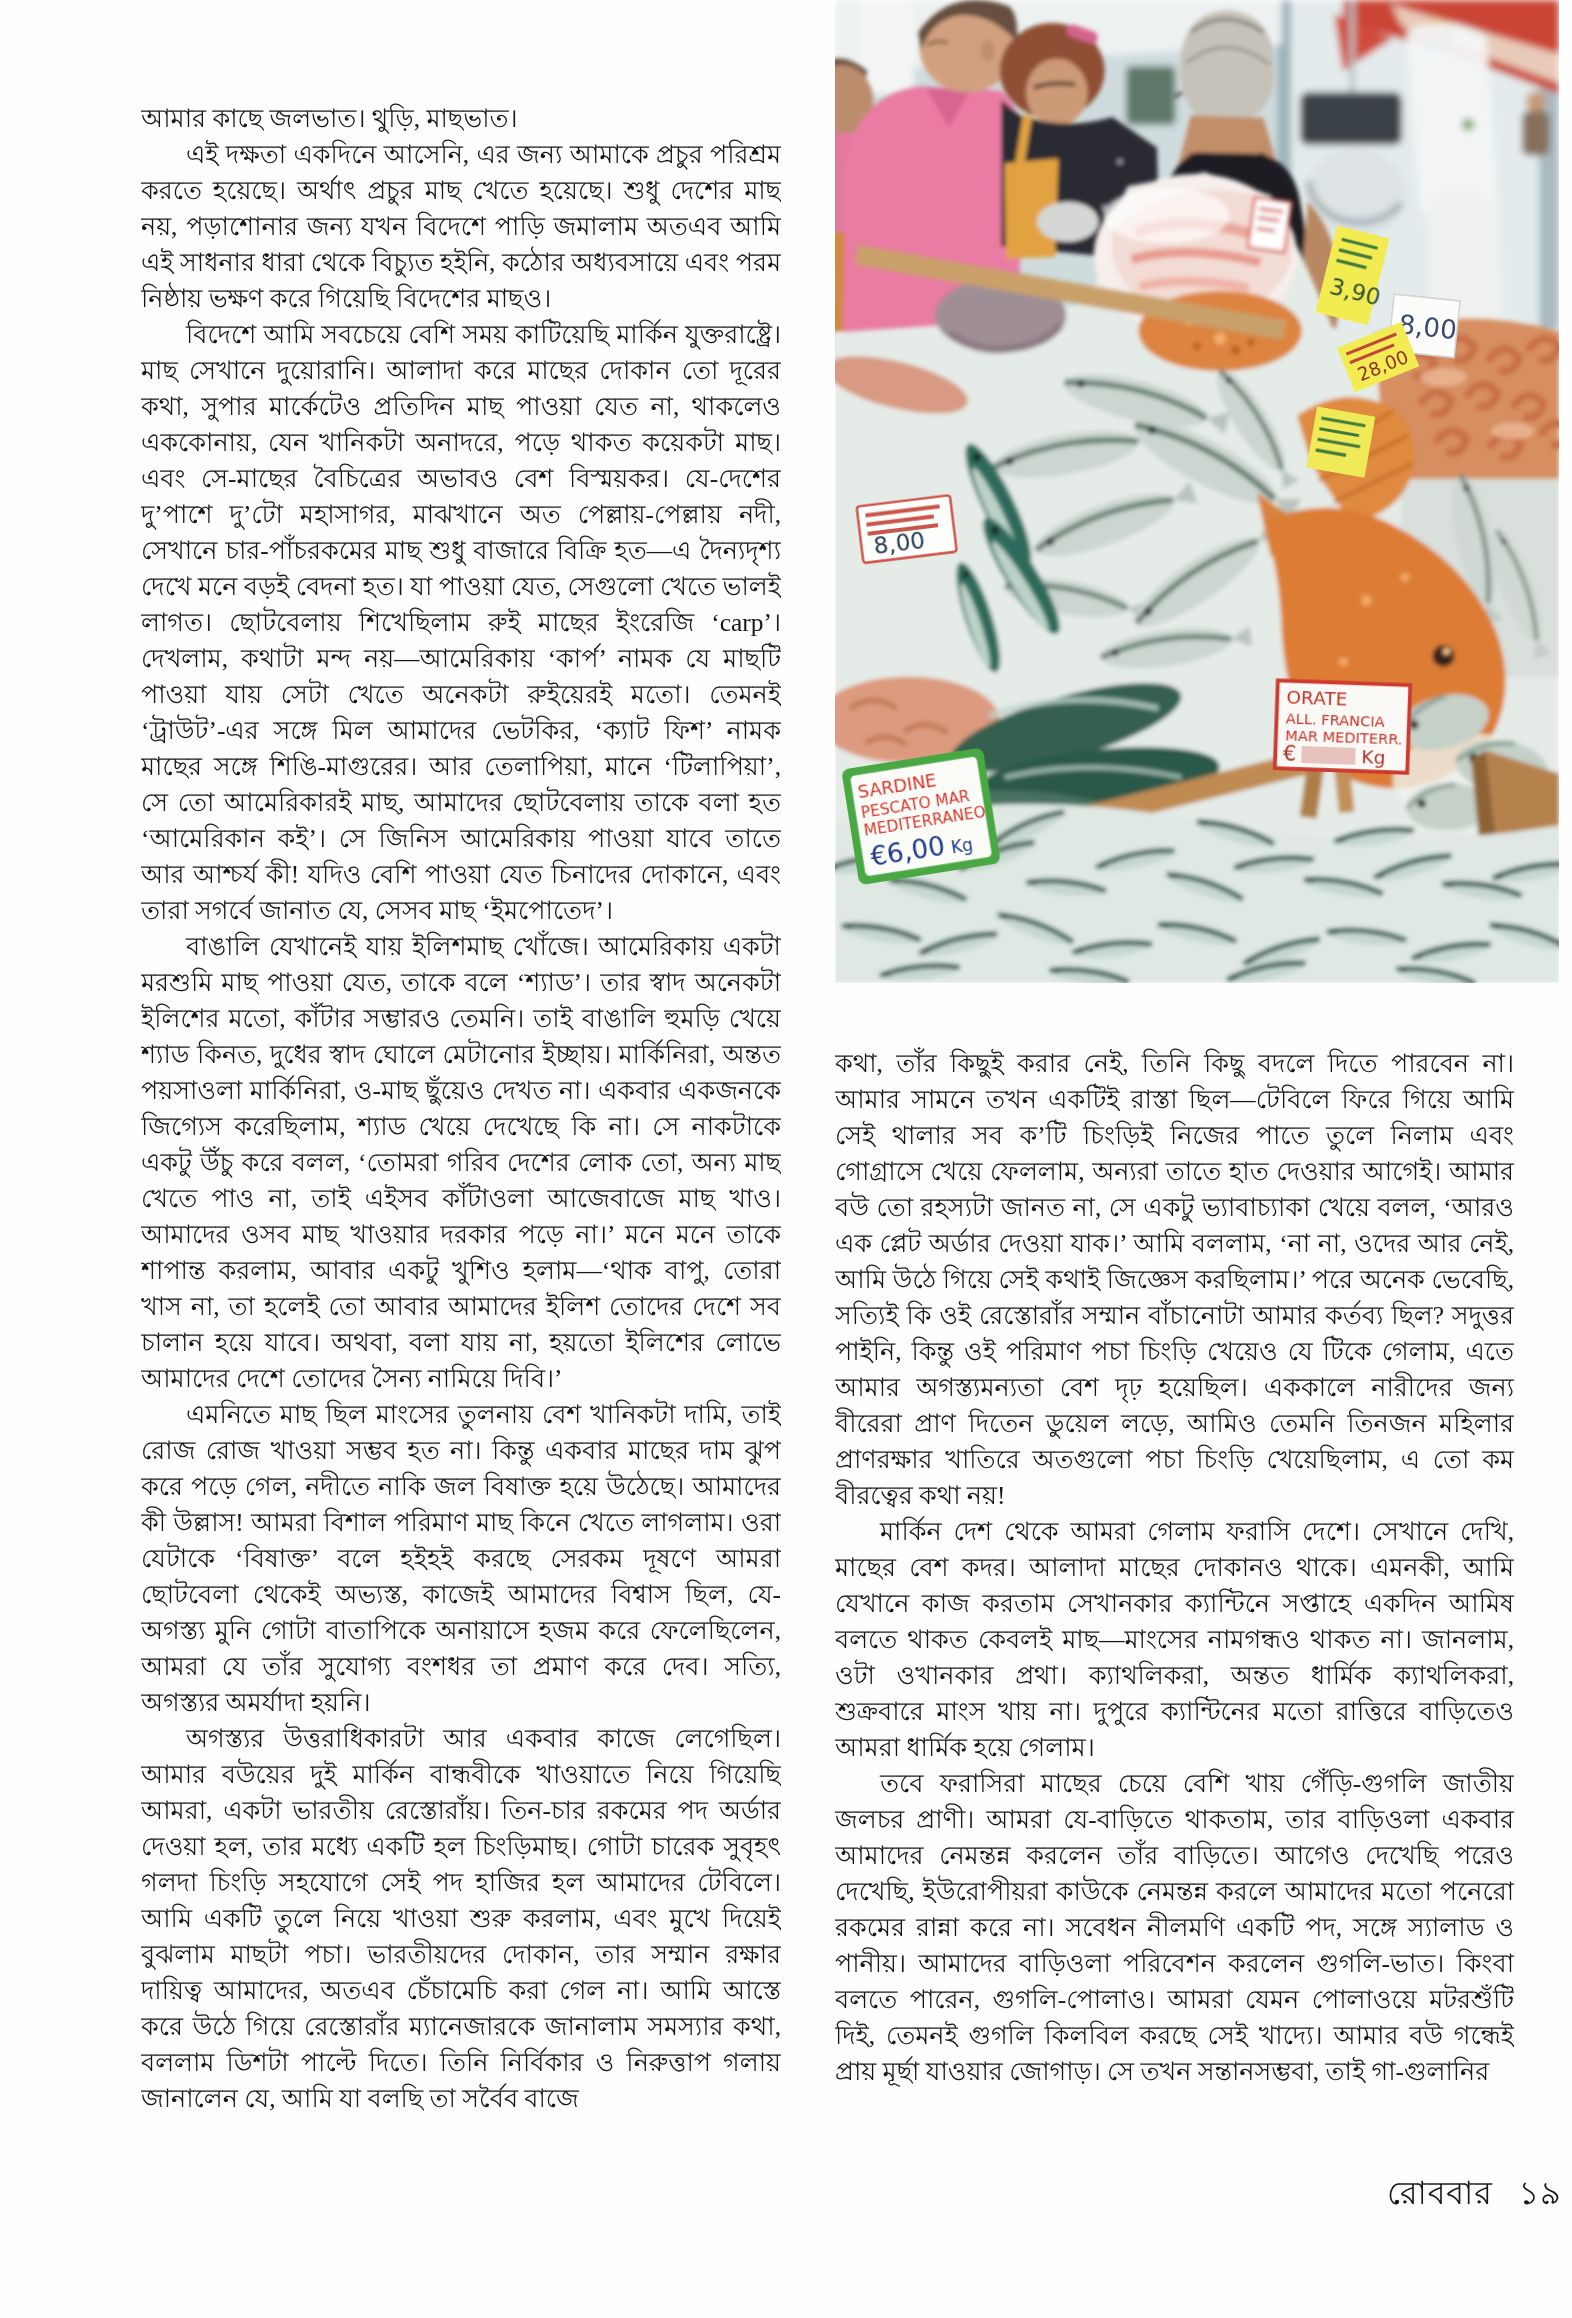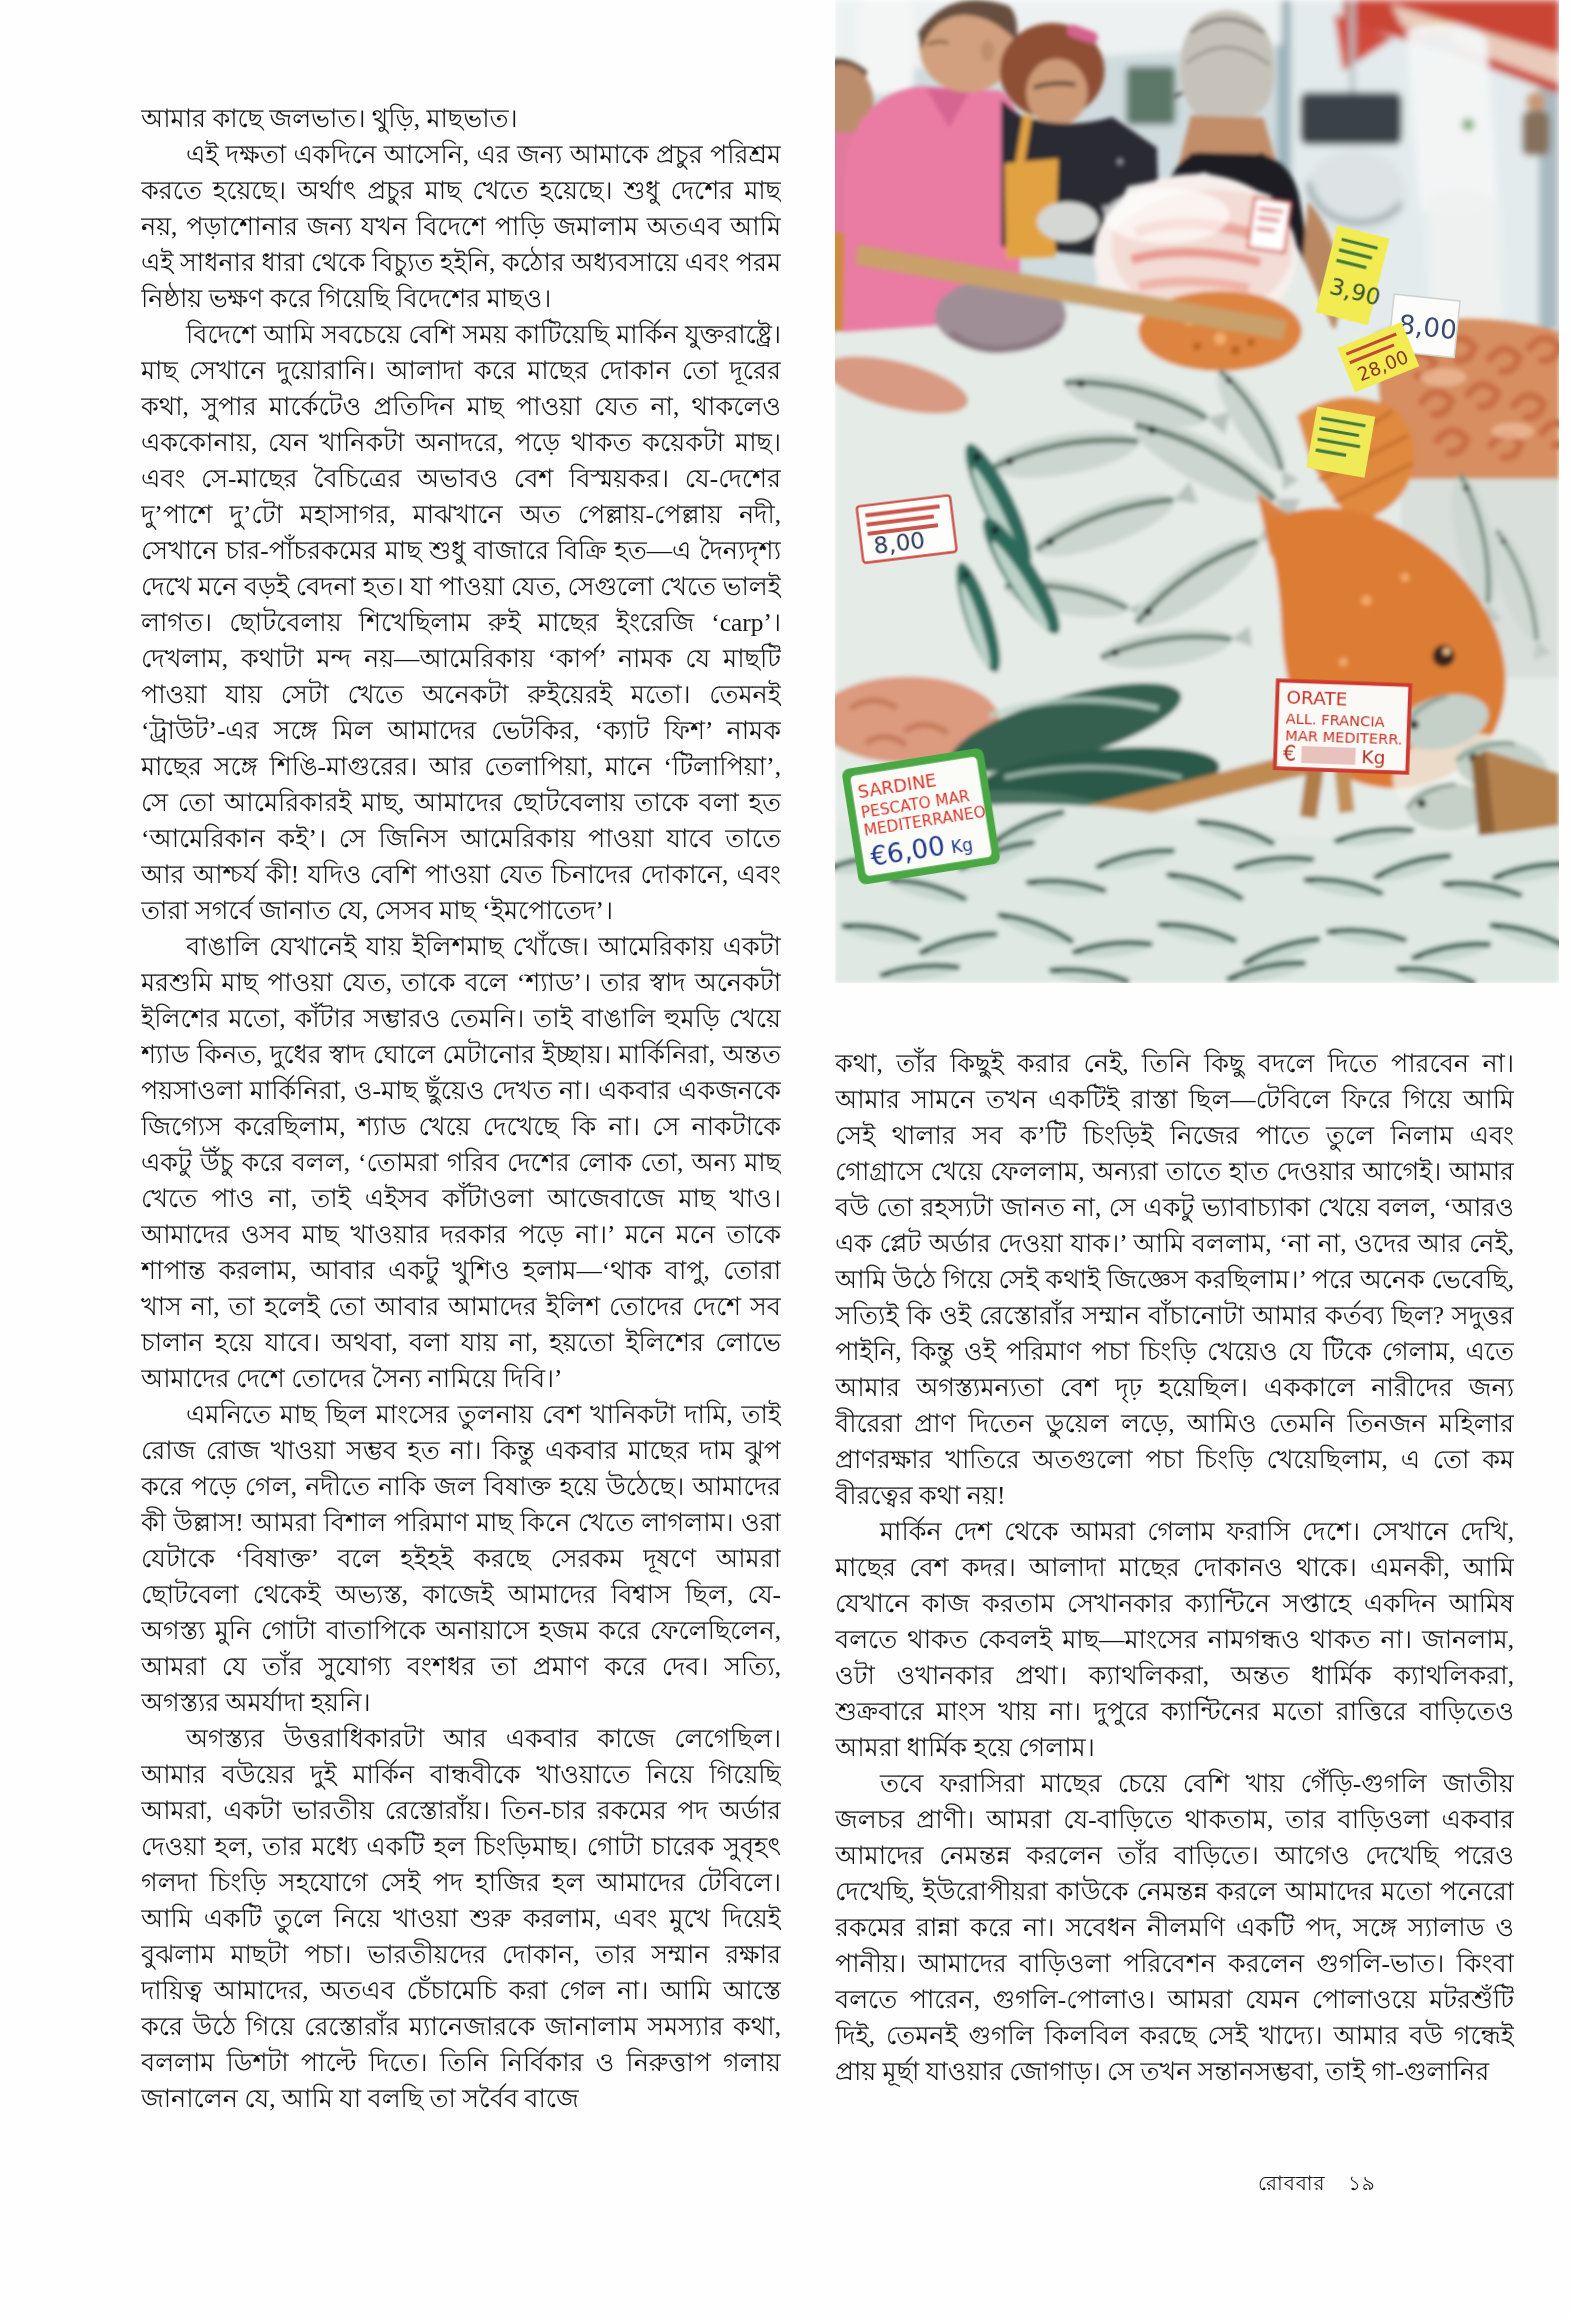--- a/index.html
+++ b/index.html
@@ -8,21 +8,21 @@
     background:#fefefe; overflow:hidden;
     font-family:"Liberation Serif","DejaVu Serif",serif;
     color:#161616;
   }
   .col { position:absolute; text-align:justify; font-size:25.4px; line-height:36px; overflow:hidden; }
   .col p { margin:0; }
   .col p.ind { text-indent:45px; }
   #col-left  { left:141px;  top:100px;  width:640px; height:2078px; }
   #col-right { left:835px; top:1045px; width:679px; height:1132px; }
   #photo-wrap { position:absolute; left:835px; top:0; width:724px; height:983px; }
-  #page-footer { position:absolute; left:1258px; top:2168px; font-size:20px; letter-spacing:0.8px; }
+  #page-footer { position:absolute; left:1387px; top:2168px; font-size:32px; letter-spacing:0.8px; }
   #page-footer .pgno { margin-left:17px; }
   svg text { font-family:"DejaVu Sans","Liberation Sans",sans-serif; }
 </style>
 </head>
 <body>
 
 <div id="col-left" class="col">
     <p>আমার কাছে জলভাত। থুড়ি, মাছভাত।</p>
     <p class="ind">এই দক্ষতা একদিনে আসেনি, এর জন্য আমাকে প্রচুর পরিশ্রম করতে হয়েছে। অর্থাৎ প্রচুর মাছ খেতে হয়েছে। শুধু দেশের মাছ নয়, পড়াশোনার জন্য যখন বিদেশে পাড়ি জমালাম অতএব আমি এই সাধনার ধারা থেকে বিচ্যুত হইনি, কঠোর অধ্যবসায়ে এবং পরম নিষ্ঠায় ভক্ষণ করে গিয়েছি বিদেশের মাছও।</p>
     <p class="ind">বিদেশে আমি সবচেয়ে বেশি সময় কাটিয়েছি মার্কিন যুক্তরাষ্ট্রে। মাছ সেখানে দুয়োরানি। আলাদা করে মাছের দোকান তো দূরের কথা, সুপার মার্কেটেও প্রতিদিন মাছ পাওয়া যেত না, থাকলেও এককোনায়, যেন খানিকটা অনাদরে, পড়ে থাকত কয়েকটা মাছ। এবং সে-মাছের বৈচিত্রের অভাবও বেশ বিস্ময়কর। যে-দেশের দু’পাশে দু’টো মহাসাগর, মাঝখানে অত পেল্লায়-পেল্লায় নদী, সেখানে চার-পাঁচরকমের মাছ শুধু বাজারে বিক্রি হত—এ দৈন্যদৃশ্য দেখে মনে বড়ই বেদনা হত। যা পাওয়া যেত, সেগুলো খেতে ভালই লাগত। ছোটবেলায় শিখেছিলাম রুই মাছের ইংরেজি ‘carp’। দেখলাম, কথাটা মন্দ নয়—আমেরিকায় ‘কার্প’ নামক যে মাছটি পাওয়া যায় সেটা খেতে অনেকটা রুইয়েরই মতো। তেমনই ‘ট্রাউট’-এর সঙ্গে মিল আমাদের ভেটকির, ‘ক্যাট ফিশ’ নামক মাছের সঙ্গে শিঙি-মাগুরের। আর তেলাপিয়া, মানে ‘টিলাপিয়া’, সে তো আমেরিকারই মাছ, আমাদের ছোটবেলায় তাকে বলা হত ‘আমেরিকান কই’। সে জিনিস আমেরিকায় পাওয়া যাবে তাতে আর আশ্চর্য কী! যদিও বেশি পাওয়া যেত চিনাদের দোকানে, এবং তারা সগর্বে জানাত যে, সেসব মাছ ‘ইমপোতেদ’।</p>

